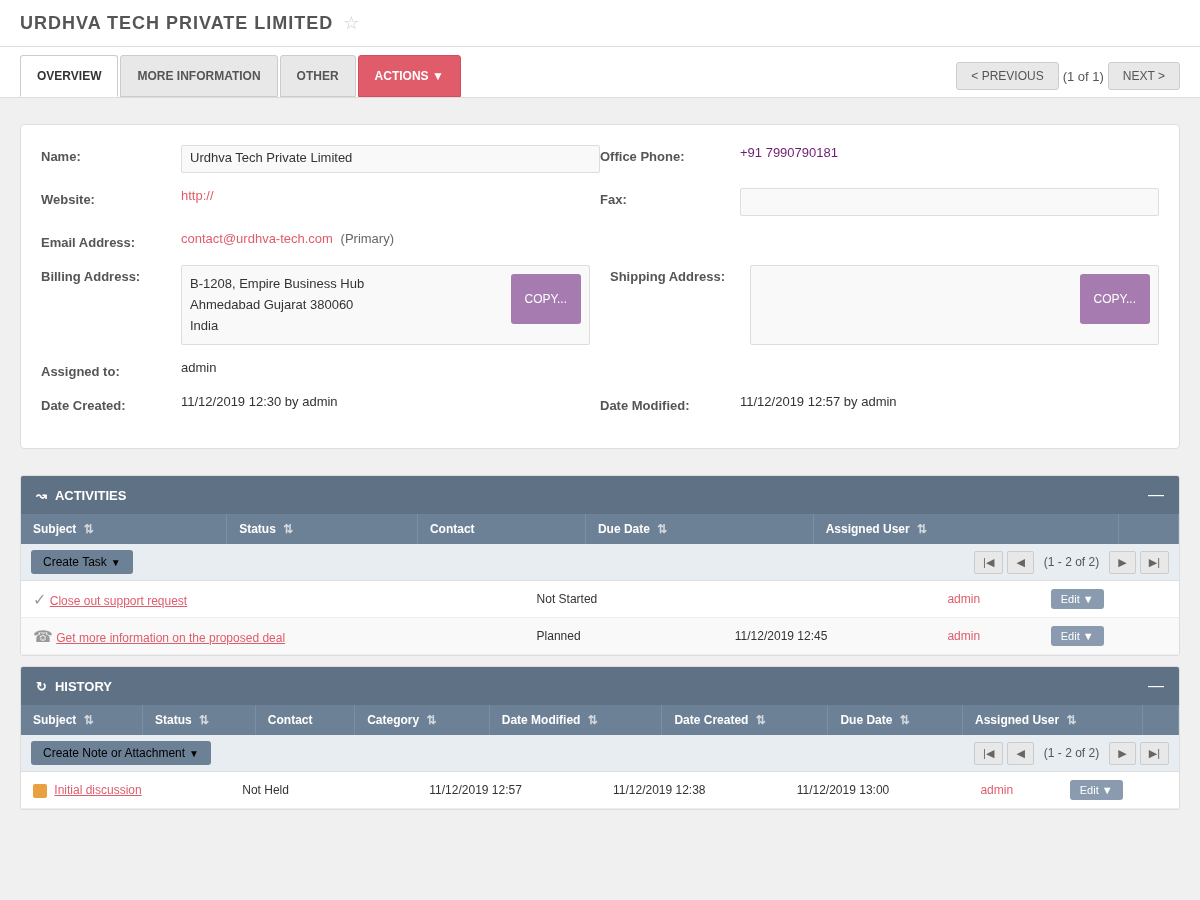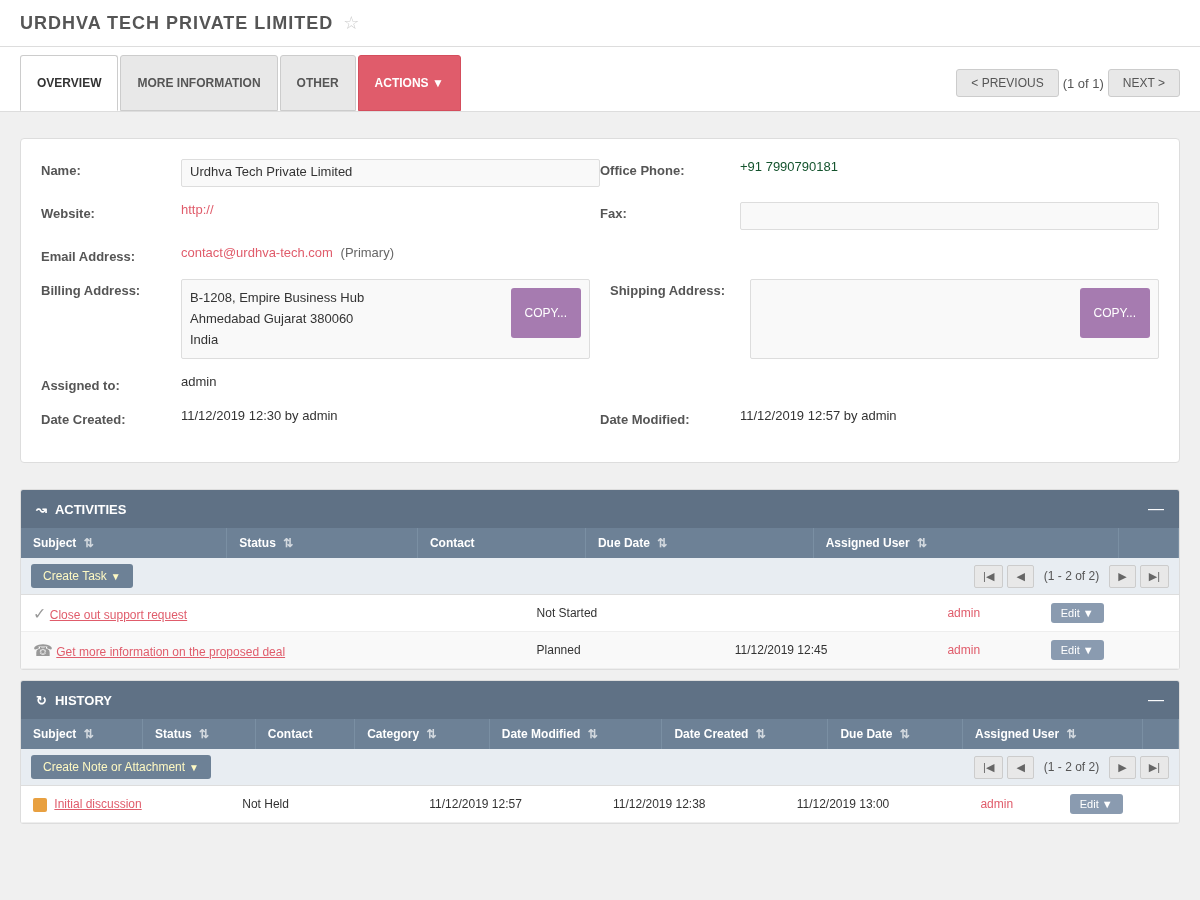--- a/index.html
+++ b/index.html
@@ -6,39 +6,39 @@
     body { font-family: Arial, sans-serif; font-size: 13px; background: #f0f0f0; color: #333; }
 
     
     .page-header { background: #fff; padding: 12px 20px; border-bottom: 1px solid #ddd; display: flex; align-items: center; gap: 10px; }
     .page-title { font-size: 18px; font-weight: bold; color: #555; letter-spacing: 1px; text-transform: uppercase; }
     .star-icon { color: #ccc; font-size: 18px; cursor: pointer; }
 
     
     .nav-tabs { background: #fff; padding: 8px 20px 0; display: flex; align-items: center; justify-content: space-between; border-bottom: 1px solid #ddd; }
     .tabs-left { display: flex; gap: 2px; }
-    .tab-btn { padding: 20px 16px; border: 1px solid #ccc; background: #e8e8e8; color: #555; cursor: pointer; font-size: 12px; font-weight: bold; text-transform: uppercase; border-radius: 3px 3px 0 0; }
+    .tab-btn { padding: 13px 16px; border: 1px solid #ccc; background: #e8e8e8; color: #555; cursor: pointer; font-size: 12px; font-weight: bold; text-transform: uppercase; border-radius: 3px 3px 0 0; }
     .tab-btn.active { background: #fff; border-bottom-color: #fff; color: #333; }
     .tab-btn.actions { background: #e05c6b; color: #fff; border-color: #d44d5c; }
     .nav-right { display: flex; align-items: center; gap: 4px; }
     .nav-btn { padding: 6px 14px; border: 1px solid #ccc; background: #e8e8e8; color: #555; cursor: pointer; font-size: 12px; border-radius: 3px; }
     .pagination-info { font-size: 13px; color: #555; }
 
     
     .main-content { background: #fff; margin: 26px 20px; padding: 20px; border: 1px solid #ddd; border-radius: 4px; }
 
     
     .form-row { display: flex; margin-bottom: 15px; }
     .form-col { flex: 1; display: flex; align-items: flex-start; }
     .form-label { width: 140px; font-weight: bold; color: #555; padding-top: 4px; flex-shrink: 0; }
     .form-value { flex: 1; }
     .form-value input, .form-value .field-display { width: 100%; padding: 4px 8px; border: 1px solid #ddd; background: #f9f9f9; color: #333; min-height: 28px; border-radius: 2px; }
     .form-value.link-value { color: #e05c6b; cursor: pointer; }
     .form-value.link-value a { color: #e05c6b; text-decoration: none; }
-    .form-value.phone-value { color: #14532d; }
+    .form-value.phone-value { color: #701a75; }
 
     
     .address-section { display: flex; gap: 20px; margin-bottom: 15px; }
     .address-col { flex: 1; display: flex; }
     .address-label { width: 140px; font-weight: bold; color: #555; padding-top: 4px; flex-shrink: 0; }
     .address-field { flex: 1; border: 1px solid #ddd; background: #f9f9f9; padding: 8px; min-height: 80px; border-radius: 2px; position: relative; display: flex; align-items: flex-start; justify-content: space-between; }
     .address-text { color: #333; line-height: 1.6; }
     .copy-btn { padding: 18px 14px; background: #a67bb0; color: #fff; border: none; border-radius: 3px; cursor: pointer; font-size: 12px; white-space: nowrap; align-self: flex-start; }
 
     
@@ -49,21 +49,21 @@
 
     
     .activities-table { width: 100%; border-collapse: collapse; background: #fff; }
     .activities-table th { background: #6d8196; color: #fff; padding: 8px 12px; text-align: left; font-size: 12px; font-weight: bold; border-right: 1px solid #7a8fa3; }
     .activities-table td { padding: 8px 12px; border-bottom: 1px solid #eee; font-size: 12px; vertical-align: middle; }
     .activities-table tr:nth-child(even) td { background: #f9f9f9; }
     .sort-icon { margin-left: 4px; opacity: 0.7; }
 
     
     .toolbar-row { background: #e8edf2; padding: 6px 10px; display: flex; align-items: center; justify-content: space-between; border-bottom: 1px solid #ddd; }
-    .create-btn { padding: 5px 12px; background: #6d8196; color: #fef9c3; border: none; border-radius: 3px; cursor: pointer; font-size: 12px; display: flex; align-items: center; gap: 4px; }
+    .create-btn { padding: 5px 12px; background: #6d8196; color: #000000; border: none; border-radius: 3px; cursor: pointer; font-size: 12px; display: flex; align-items: center; gap: 4px; }
     .pagination-controls { display: flex; align-items: center; gap: 4px; }
     .page-nav-btn { padding: 4px 8px; border: 1px solid #ccc; background: #e8e8e8; color: #666; cursor: pointer; font-size: 11px; border-radius: 2px; }
     .page-info { font-size: 12px; color: #555; padding: 0 6px; }
     .activity-link { color: #e05c6b; text-decoration: underline; cursor: pointer; }
     .edit-btn { padding: 4px 10px; background: #8a9bb0; color: #fff; border: none; border-radius: 3px; cursor: pointer; font-size: 11px; display: flex; align-items: center; gap: 3px; }
     .admin-link { color: #e05c6b; text-decoration: none; cursor: pointer; }
 
     .chevron-icon { font-size: 10px; }
   </style>
 </head>

